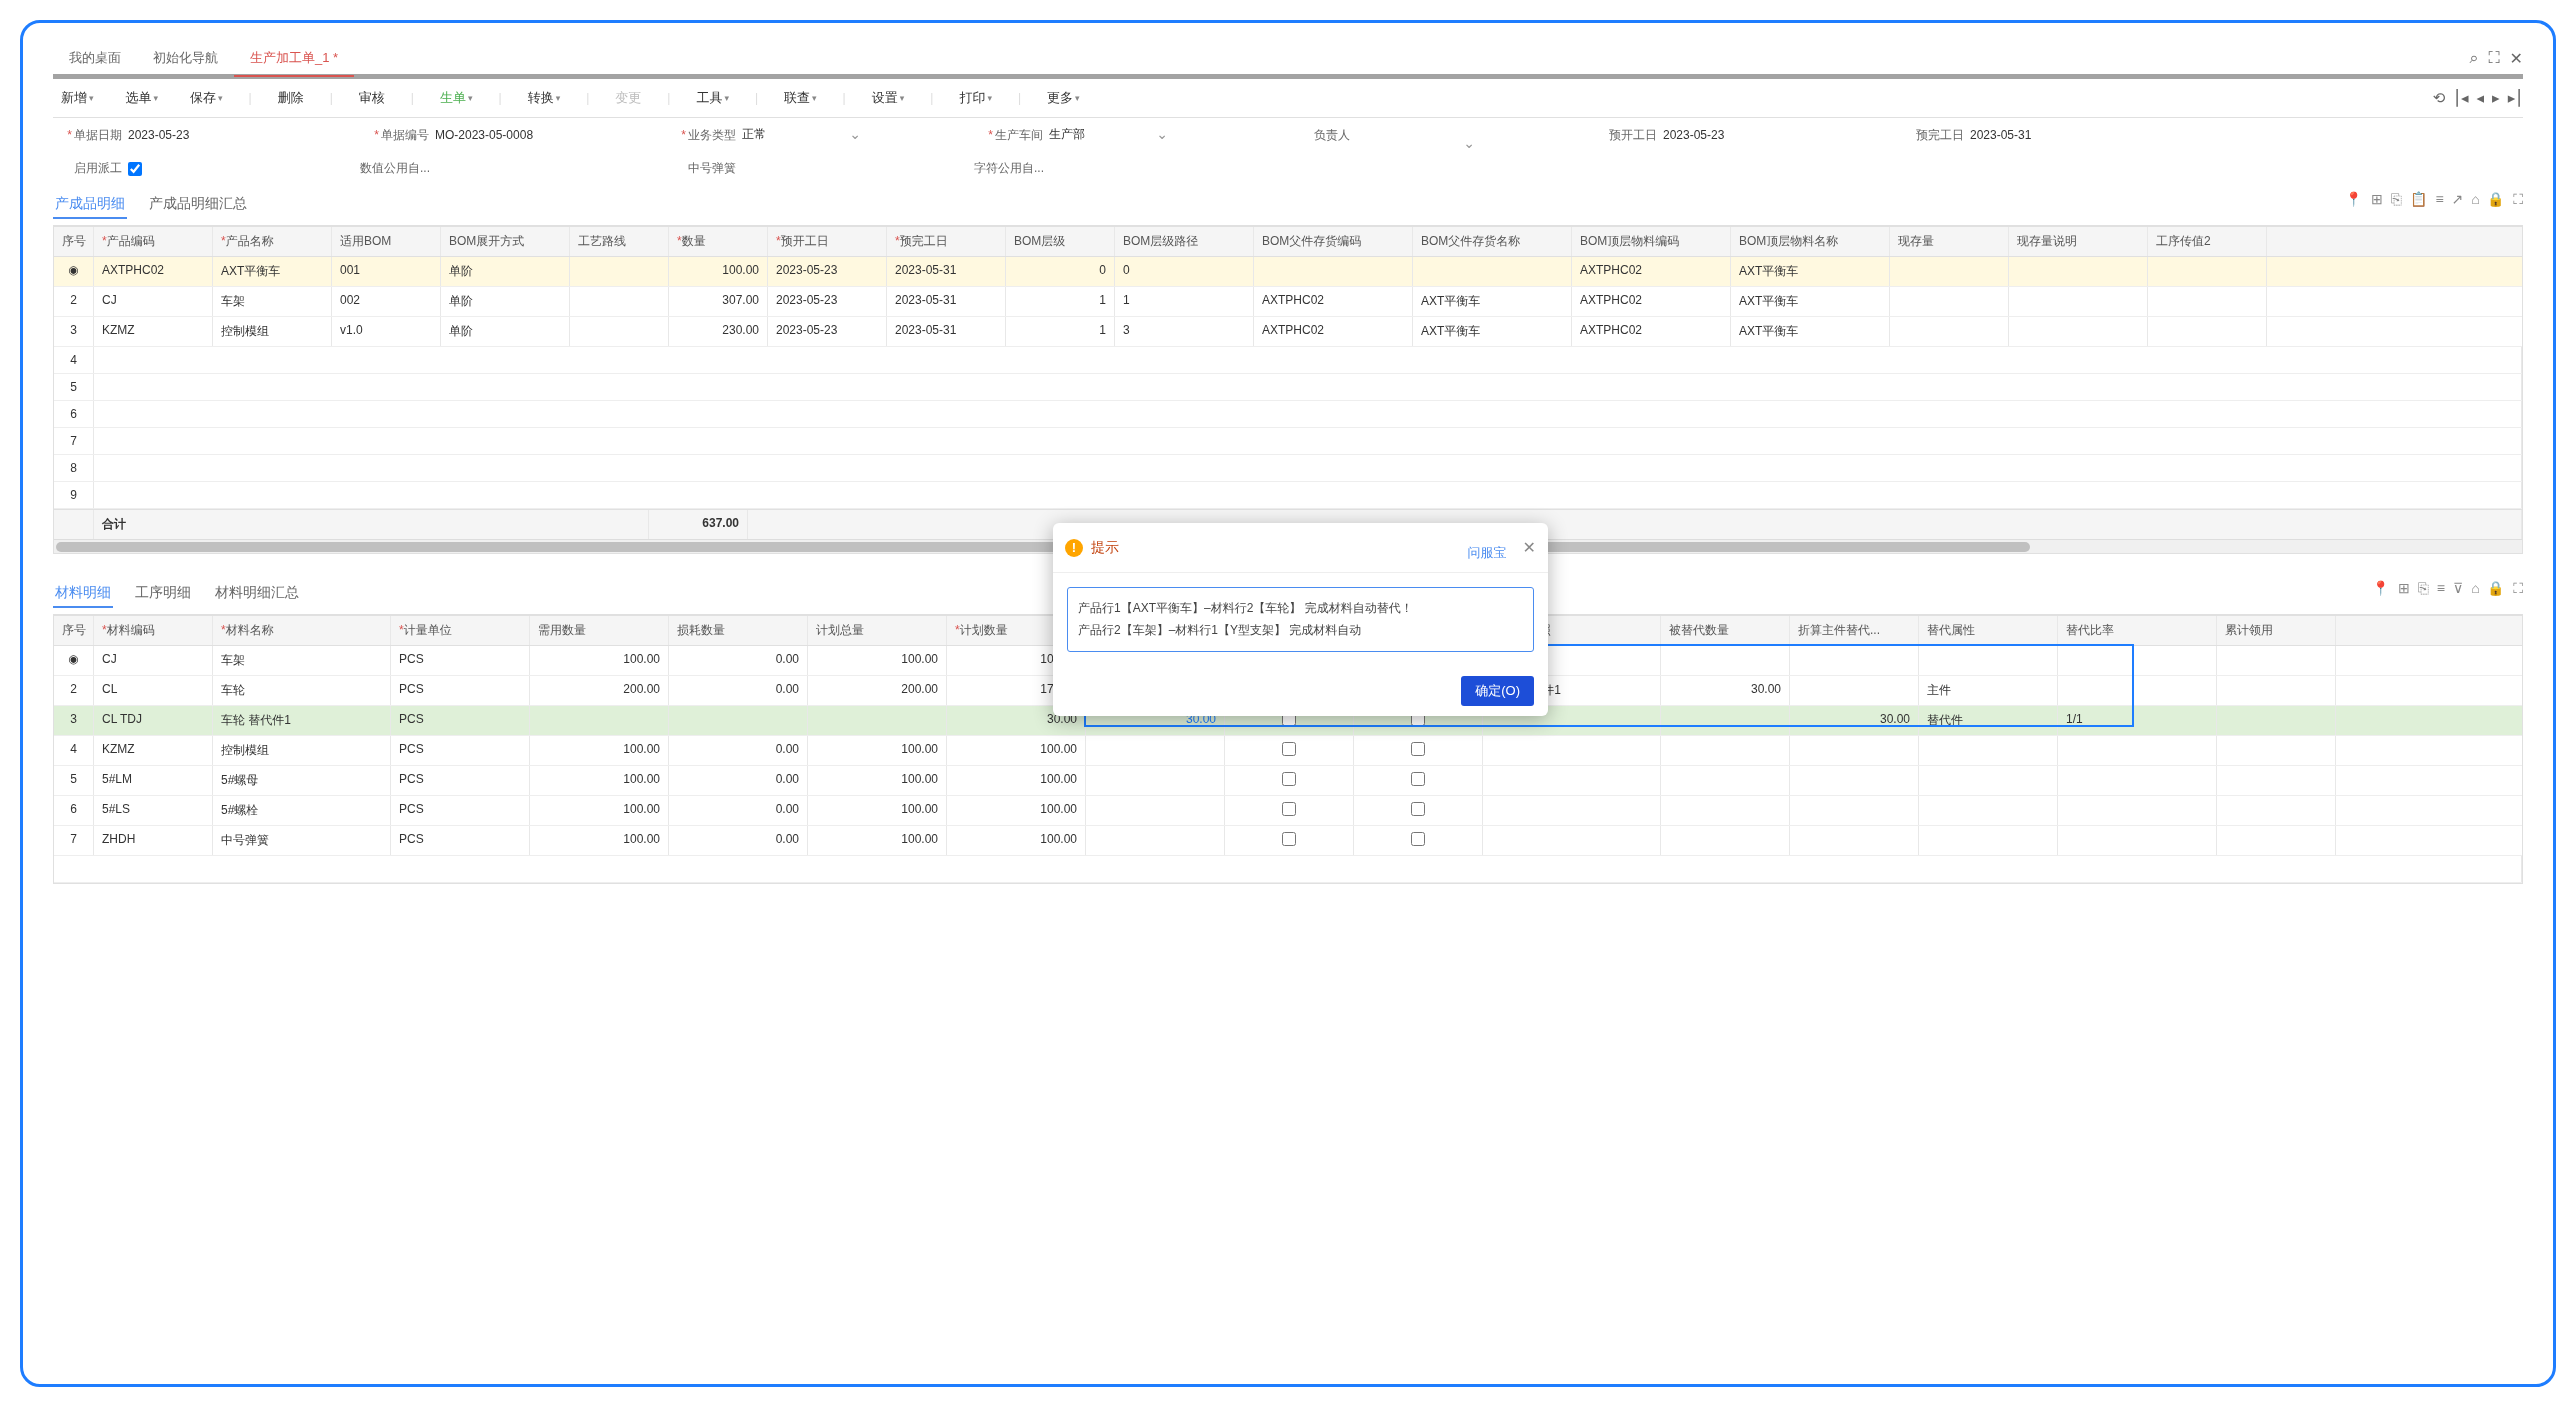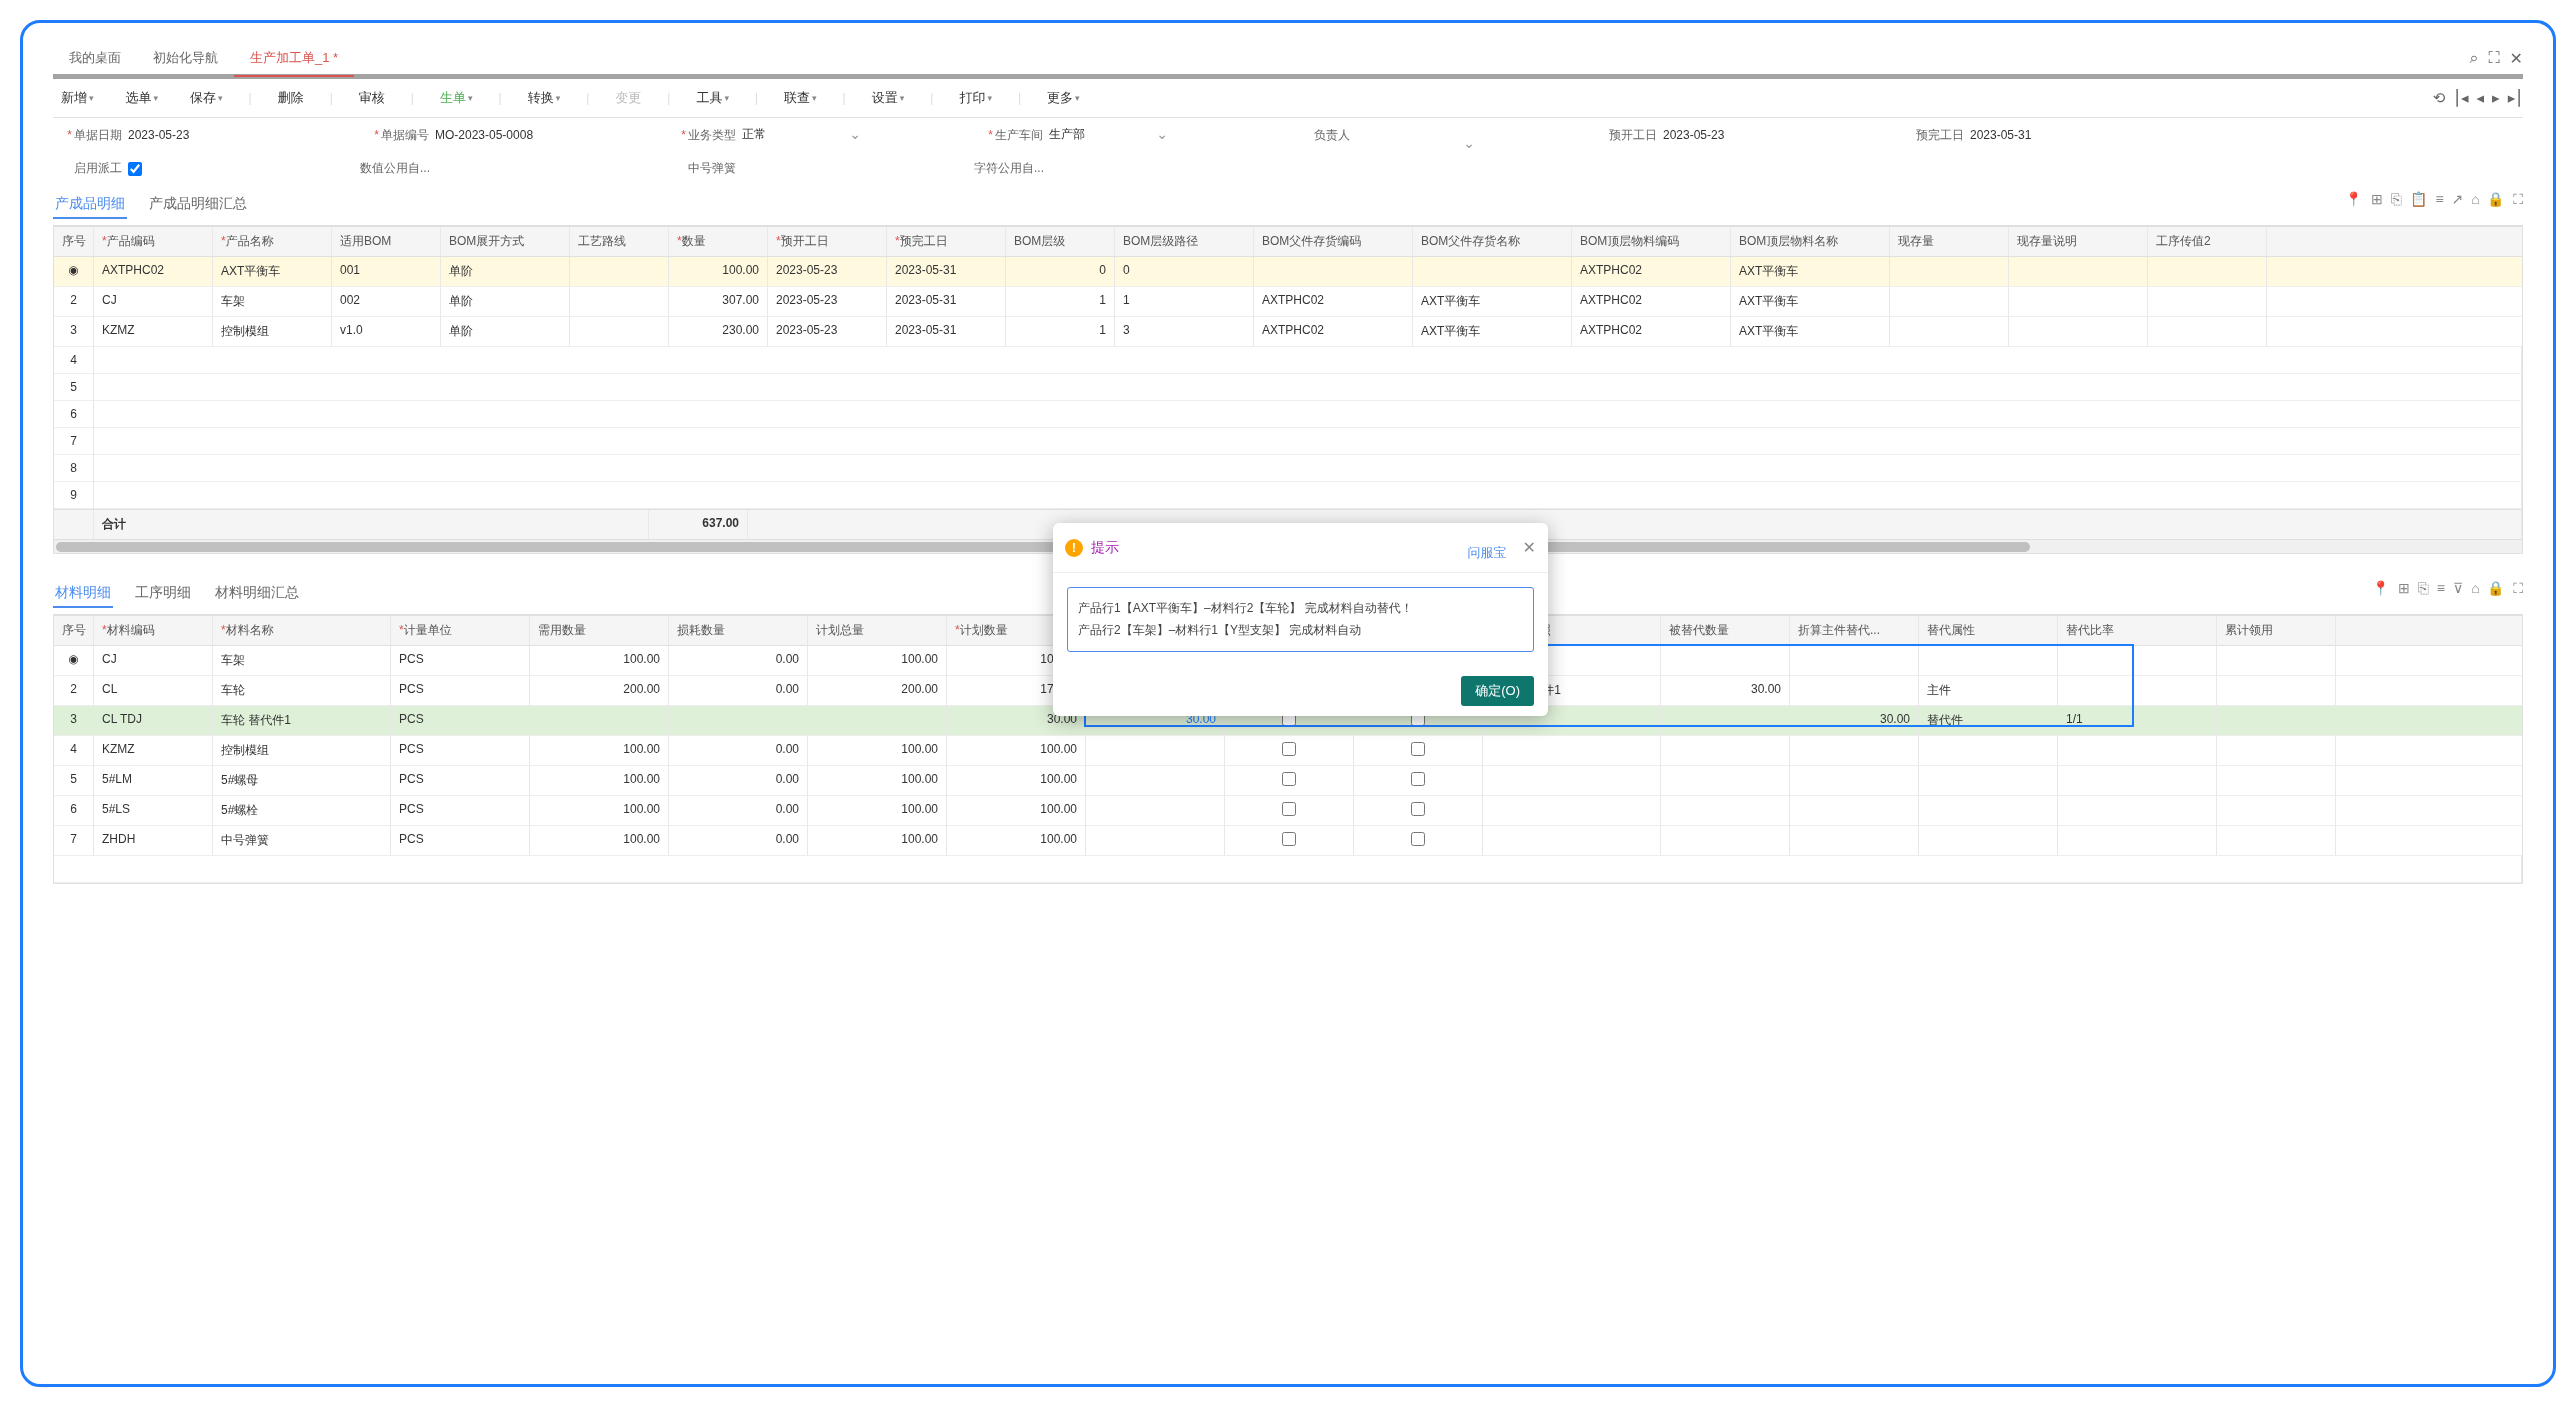--- a/index.html
+++ b/index.html
@@ -40,27 +40,27 @@
 .grid-footer { display: flex; background: #f5f5f5; border-top: 1px solid #e0e0e0; font-weight: 600; }
 .scrollbar { height: 14px; background: #f0f0f0; position: relative; border-top: 1px solid #ddd; }
 .scroll-thumb { position: absolute; height: 10px; background: #c0c0c0; border-radius: 5px; top: 2px; }
 .num { text-align: right; }
 .blue-text { color: #1e7dff; text-align: right; }
 .center { text-align: center; }
 .modal-overlay { position: absolute; top: 0; left: 0; right: 0; bottom: 0; pointer-events: none; }
 .modal { position: absolute; left: 1030px; top: 500px; width: 495px; background: #fff; border-radius: 6px; box-shadow: 0 4px 20px rgba(0,0,0,0.3); pointer-events: auto; }
 .modal-header { display: flex; align-items: center; padding: 10px 12px; border-bottom: 1px solid #eee; gap: 8px; }
 .modal-warn-icon { width: 18px; height: 18px; background: #ffa500; border-radius: 50%; color: #fff; display: flex; align-items: center; justify-content: center; font-weight: bold; font-size: 13px; }
-.modal-title { flex: 1; font-size: 14px; color: #a21caf; }
+.modal-title { flex: 1; font-size: 14px; color: #c2410c; }
 .modal-link { color: #4a8cf0; font-size: 13px; cursor: pointer; margin-top: 11px; }
 .modal-close { color: #888; font-size: 16px; cursor: pointer; margin-left: 8px; }
 .modal-body { padding: 14px; }
 .modal-msg { border: 1px solid #4a8cf0; border-radius: 3px; padding: 10px; font-size: 12px; line-height: 1.8; color: #444; }
 .modal-footer { padding: 10px 14px; text-align: right; }
-.btn-primary { background: #0f766e; color: #fff; border: none; padding: 6px 14px; border-radius: 3px; cursor: pointer; font-size: 13px; }
+.btn-primary { background: #1d4ed8; color: #fff; border: none; padding: 6px 14px; border-radius: 3px; cursor: pointer; font-size: 13px; }
 input[type=checkbox] { width: 14px; height: 14px; cursor: pointer; }
 .material-grid .grid-row { position: relative; }
 .mat-highlight-border { border: 2px solid #1e7dff; position: absolute; pointer-events: none; }
 .v-scroll { position: absolute; right: -14px; top: 0; bottom: 0; width: 14px; background: #f0f0f0; }
 
 
 .pc0{width:40px}.pc1{width:119px}.pc2{width:119px}.pc3{width:109px}.pc4{width:129px}.pc5{width:99px}.pc6{width:99px}.pc7{width:119px}.pc8{width:119px}.pc9{width:109px}.pc10{width:139px}.pc11{width:159px}.pc12{width:159px}.pc13{width:159px}.pc14{width:159px}.pc15{width:119px}.pc16{width:139px}.pc17{width:119px}
 
 .mc0{width:40px}.mc1{width:119px}.mc2{width:178px}.mc3{width:139px}.mc4{width:139px}.mc5{width:139px}.mc6{width:139px}.mc7{width:139px}.mc8{width:139px}.mc9{width:129px}.mc10{width:129px}.mc11{width:178px}.mc12{width:129px}.mc13{width:129px}.mc14{width:139px}.mc15{width:159px}.mc16{width:119px}
 </style>

